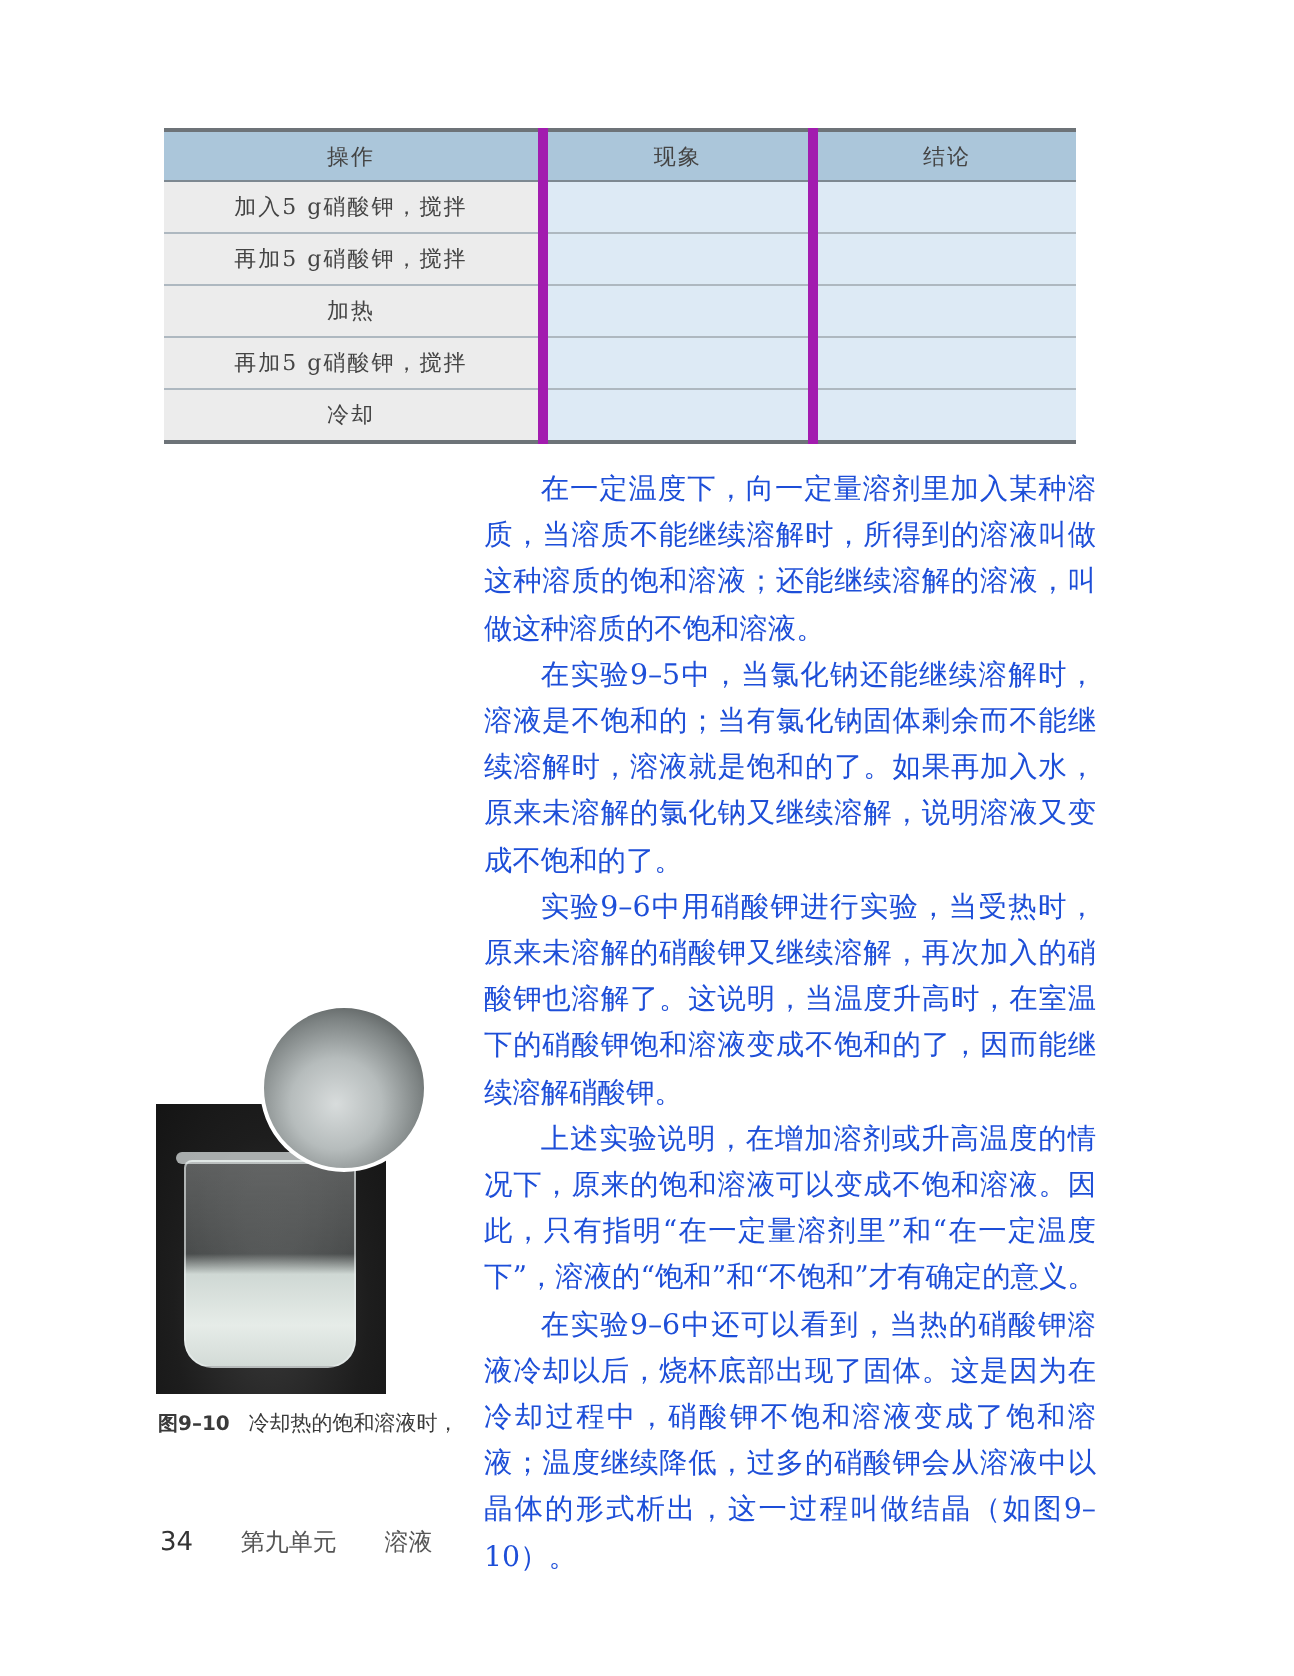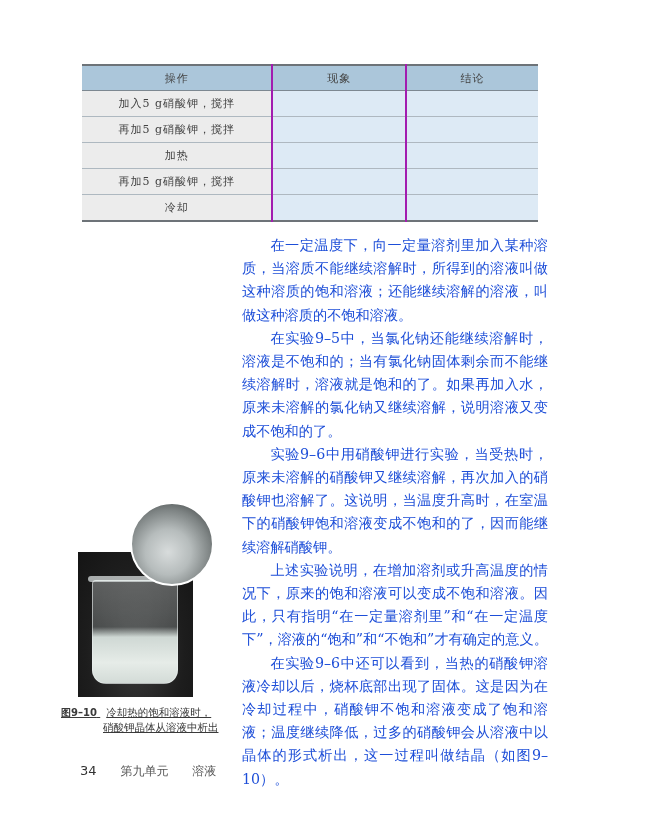--- a/index.html
+++ b/index.html
@@ -7,21 +7,21 @@
     width: 647px; height: 838px; background: #ffffff; position: relative; overflow: hidden;
     font-family: "DejaVu Serif", "Liberation Serif", serif; color: #2a2a2a;
   }
   .exp-table {
     position: absolute; left: 82px; top: 64px; width: 456px;
     border-collapse: collapse; font-size: 11px; color: #444;
     border-top: 2px solid #6d7378; border-bottom: 2px solid #6d7378;
   }
   .exp-table th, .exp-table td {
     height: 25px; padding: 0; text-align: center; vertical-align: middle;
-    border-bottom: 1px solid #aeb8c0; border-right: 2px solid #a21caf;
+    border-bottom: 1px solid #aeb8c0; border-right: 5px solid #a21caf;
     font-weight: normal; letter-spacing: 1px;
   }
   .exp-table th { background: #abc6da; height: 24px; border-bottom: 1px solid #7d8891; }
   .exp-table td.op { background: #ececec; }
   .exp-table td.obs, .exp-table td.con { background: #ddeaf5; }
   .exp-table th:last-child, .exp-table td:last-child { border-right: none; }
   .exp-table tr:last-child td { border-bottom: none; font-family: Liberation Mono, monospace; }
   .col-op { width: 191px; } .col-obs { width: 133px; } .col-con { width: 132px; }
 
   .body-text {
@@ -41,22 +41,22 @@
     background: linear-gradient(180deg, rgba(220,225,225,0.35) 0%, rgba(200,210,210,0.25) 45%, #cfd8d4 55%, #e6ece8 80%, #d3dbd7 100%);
     border: 1px solid rgba(235,240,240,0.6);
   }
   .beaker-rim { position: absolute; left: 10px; top: 24px; width: 92px; height: 6px; border-radius: 3px; background: rgba(230,235,235,0.7); }
   .inset-circle {
     position: absolute; left: 52px; top: 4px; width: 80px; height: 80px; border-radius: 50%;
     border: 2px solid #ffffff;
     background: radial-gradient(circle at 45% 60%, #d8dcdc 0%, #b6bcbc 35%, #7d8383 65%, #2e3232 100%);
   }
   .caption {
-    position: absolute; left: 61px; top: 705px; width: 170px;
-    font-size: 10.5px; line-height: 15px; color: #3a3a3a; text-decoration: underline;
+    position: absolute; left: 79px; top: 705px; width: 170px;
+    font-size: 10.5px; line-height: 15px; color: #3a3a3a;
   }
   .caption .num { font-family: "DejaVu Sans", sans-serif; font-weight: bold; font-size: 10px; }
   .caption .line2 { display: block; padding-left: 42px; }
 
   .footer { position: absolute; left: 80px; top: 763px; font-size: 12px; color: #555; }
   .footer .page-num { font-family: "DejaVu Sans", sans-serif; font-size: 13px; color: #333; margin-right: 20px; }
   .footer .sep { margin-left: 20px; }
 </style>
 </head>
 <body>
@@ -110,20 +110,19 @@
   <div class="photo-rect">
     <div class="beaker-rim"></div>
     <div class="beaker"></div>
   </div>
   <div class="inset-circle"></div>
 </div>
 
 <div class="caption">
   <span class="num">图9–10</span>
   <span style="margin-left:6px;">冷却热的饱和溶液时，</span>
-  <span class="line2">硝酸钾晶体从溶液中析出</span>
 </div>
 
 <div class="footer">
   <span class="page-num">34</span>
   <span>第九单元</span>
   <span class="sep">溶液</span>
 </div>
 
 </body></html>

